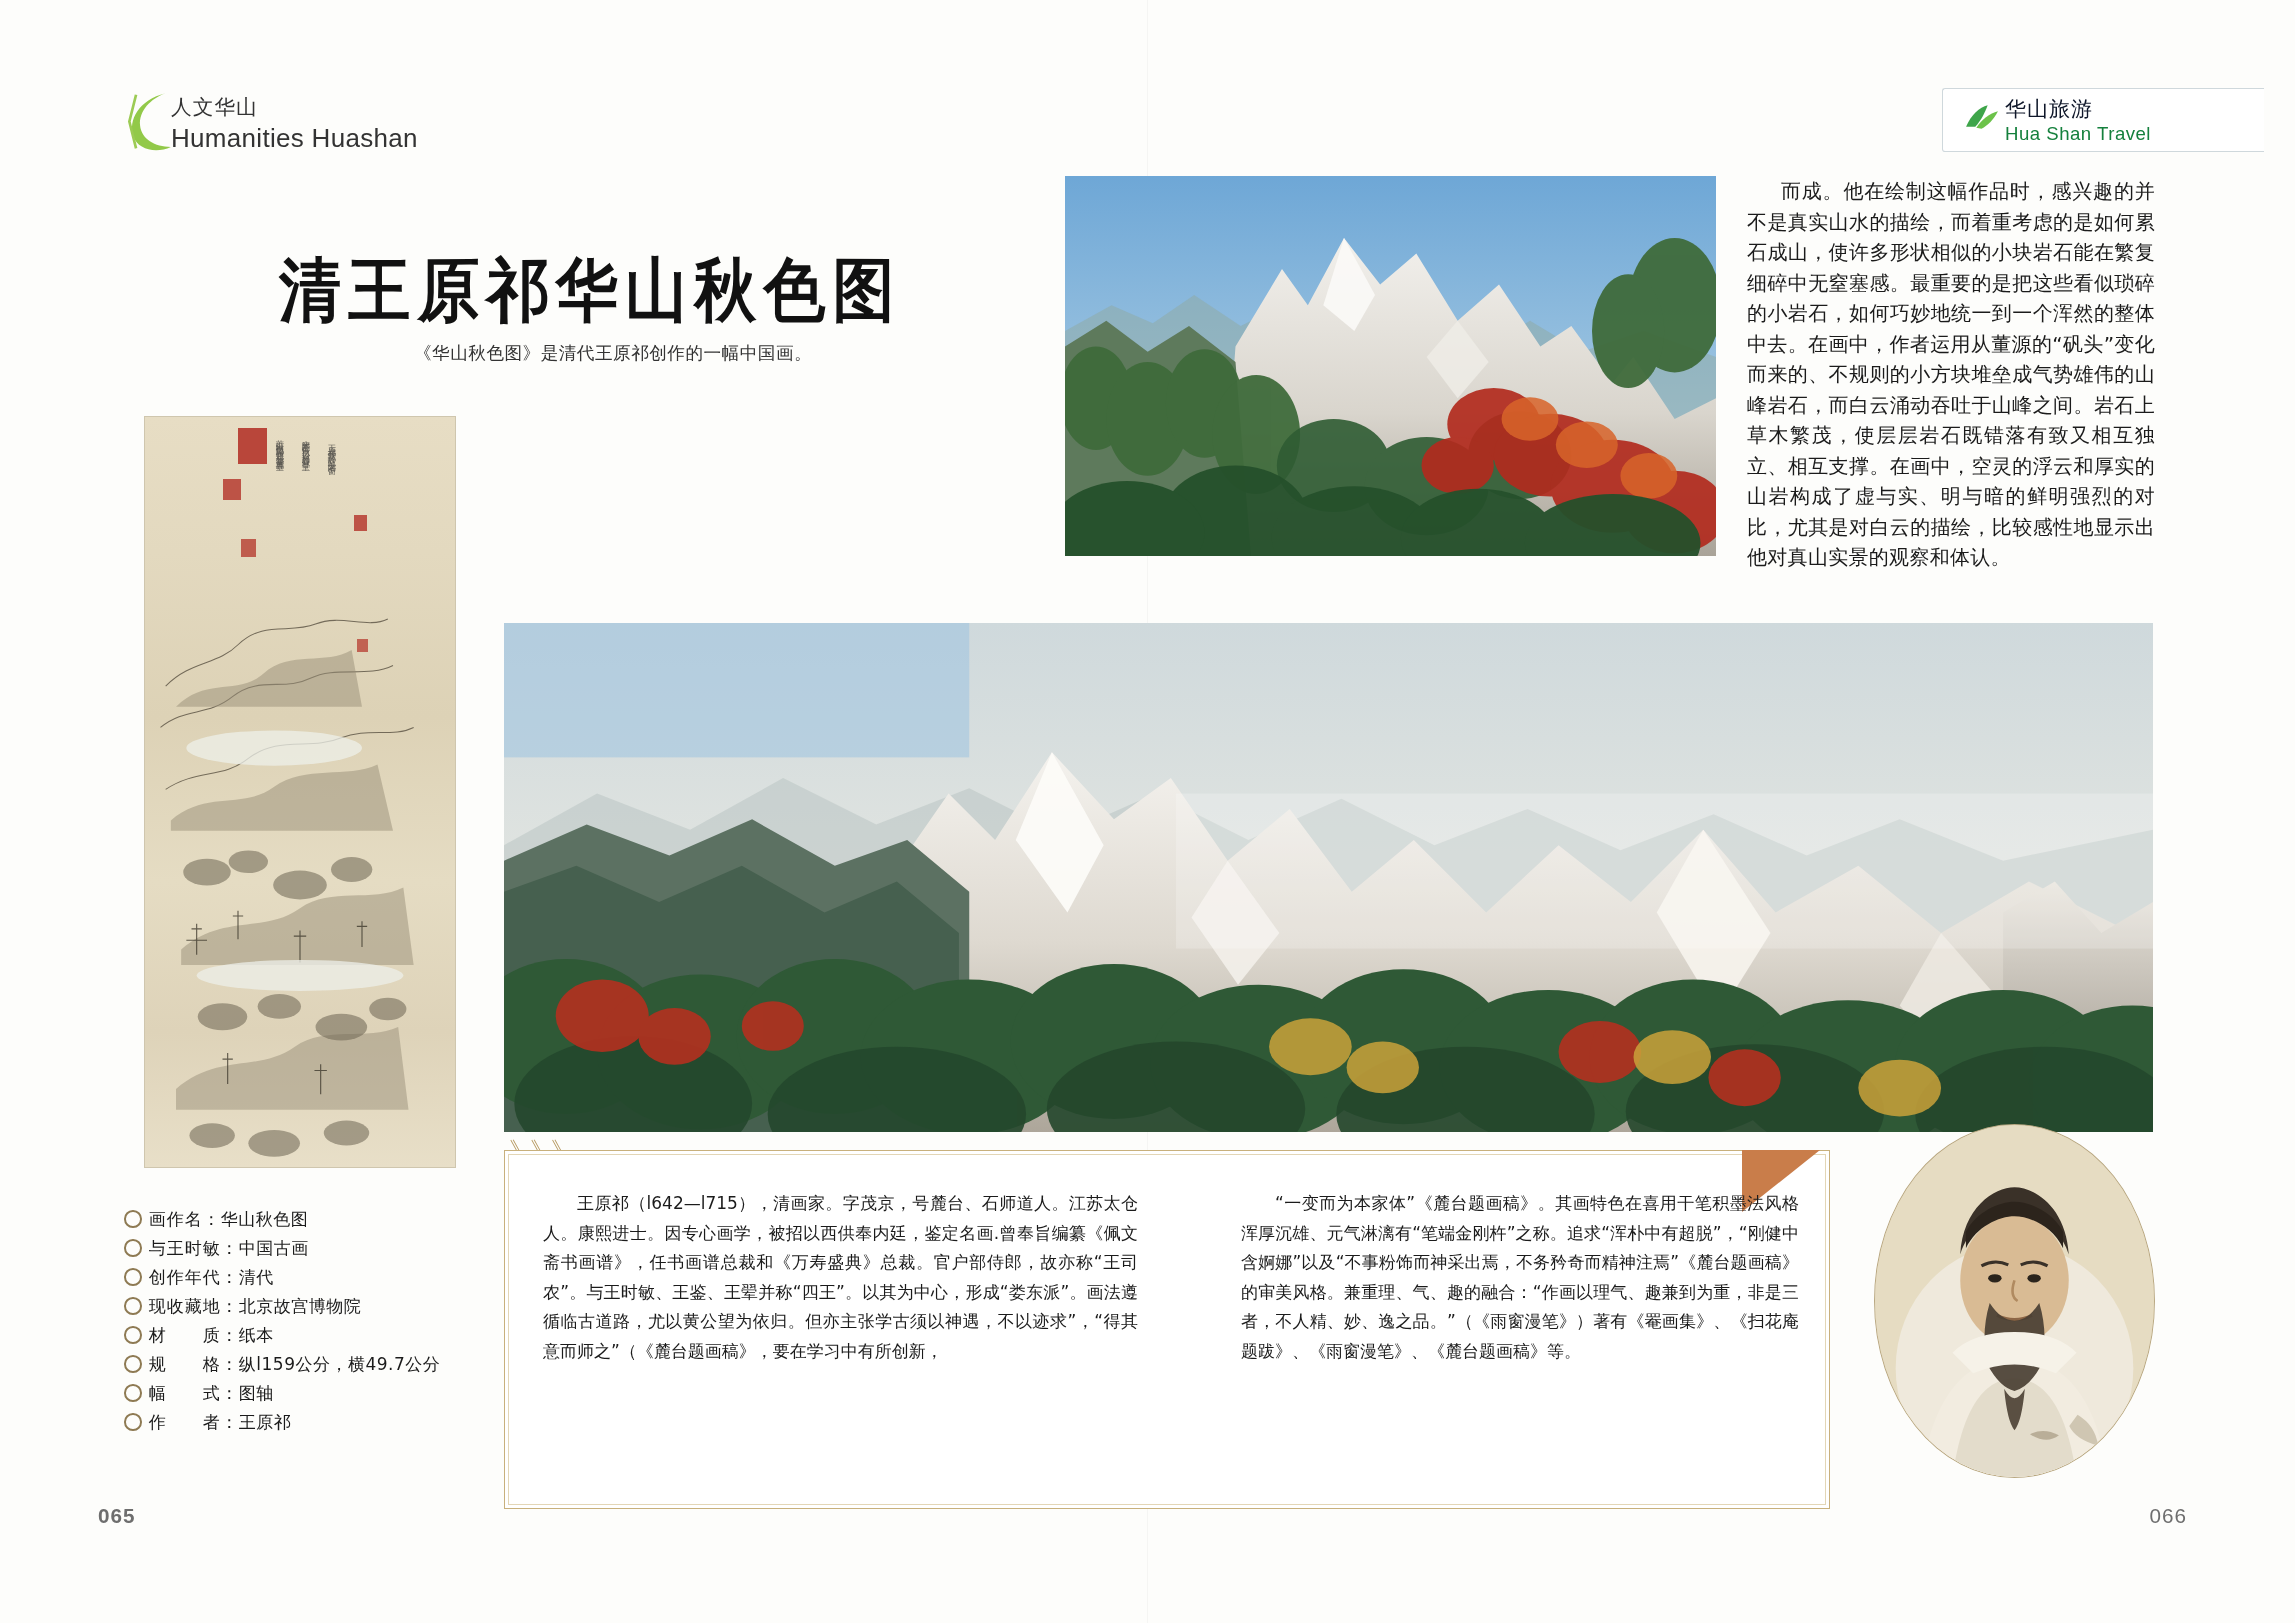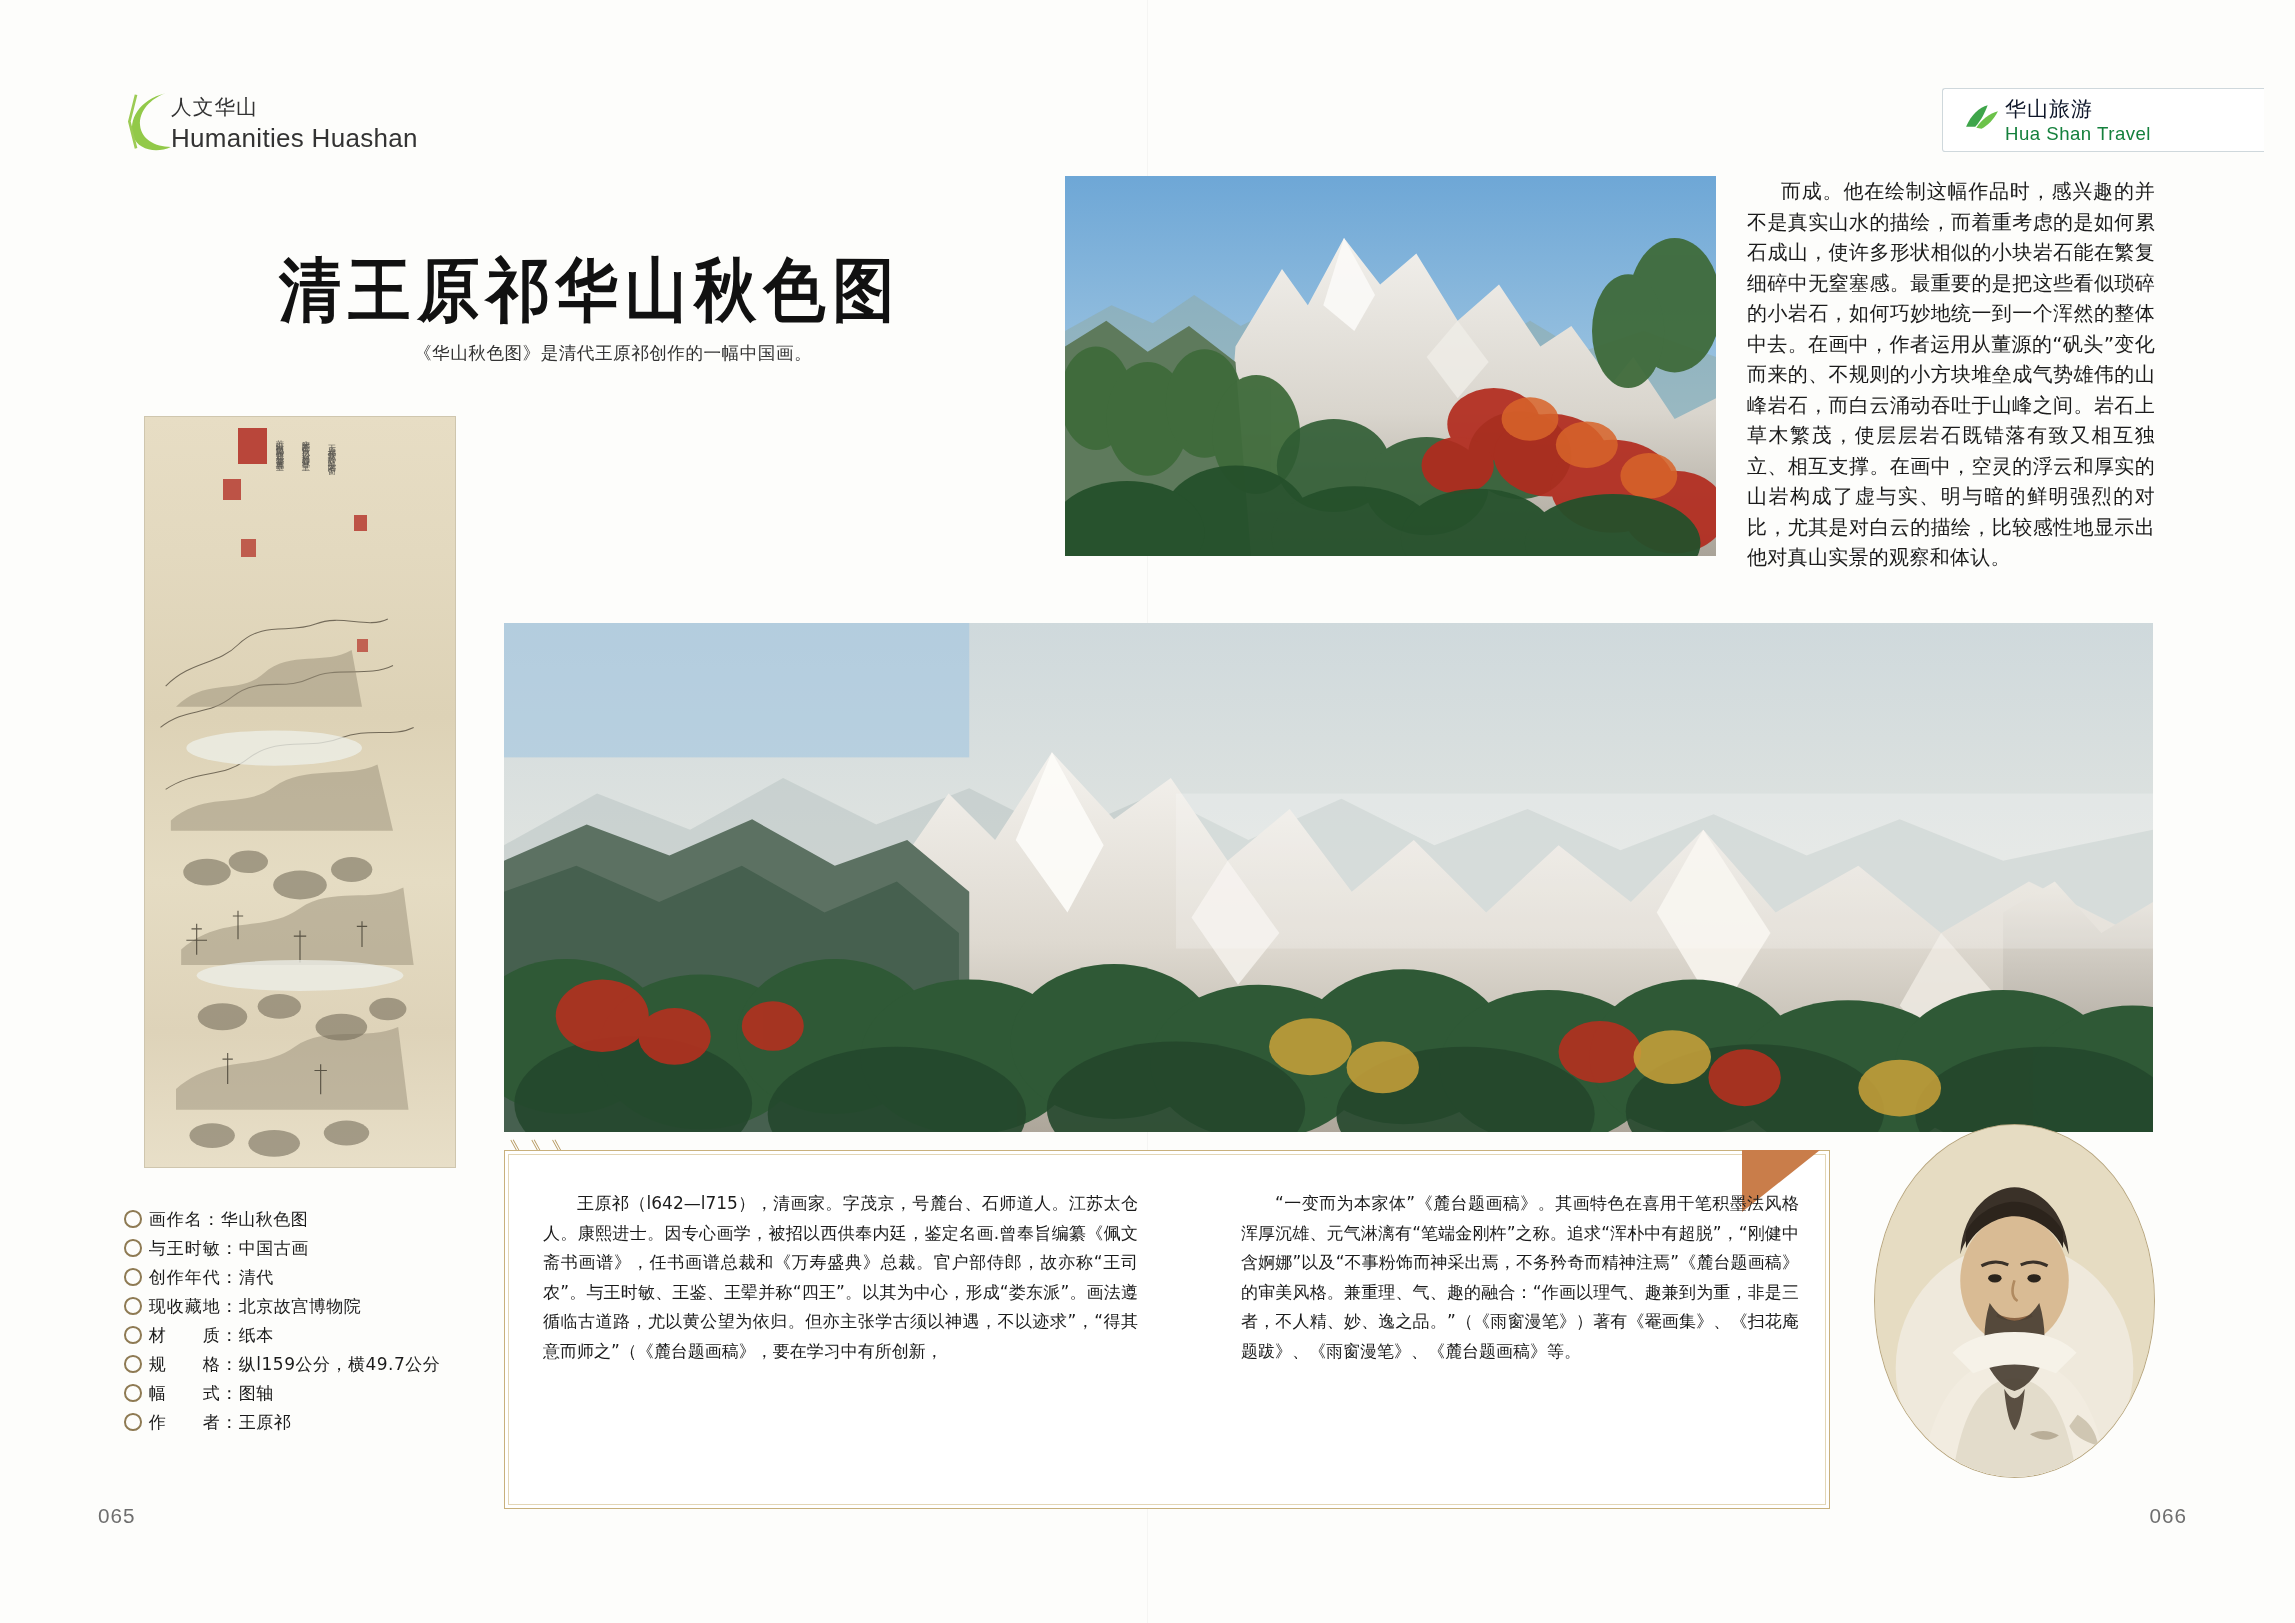--- a/index.html
+++ b/index.html
@@ -89,21 +89,21 @@
   
   .portrait-wrap{position:absolute;left:1874px;top:1124px;width:279px;height:352px;}
   .portrait-oval{
     position:absolute;left:0;top:0;width:279px;height:352px;border-radius:50%/50%;
     background:radial-gradient(ellipse at 50% 42%,#efe6d2 0%,#e3d6bb 55%,#cdbd9b 100%);
     border:1.6px solid #b9a882;overflow:hidden;
   }
 
   
   .folio{position:absolute;font-size:20.7px;color:#6e6e6e;letter-spacing:1px;font-family:"Liberation Sans",sans-serif;}
-  .folio-l{left:98px;top:1504px;}
+  .folio-l{left:98px;top:1504px;font-weight:bold;}
   .folio-r{right:108px;top:1504px;}
 
   .spine{position:absolute;left:1147px;top:0;width:1px;height:1624px;background:rgba(0,0,0,0.03);}
 </style>
 </head>
 <body>
 
 <div class="page">
 
   <div class="spine"></div>

